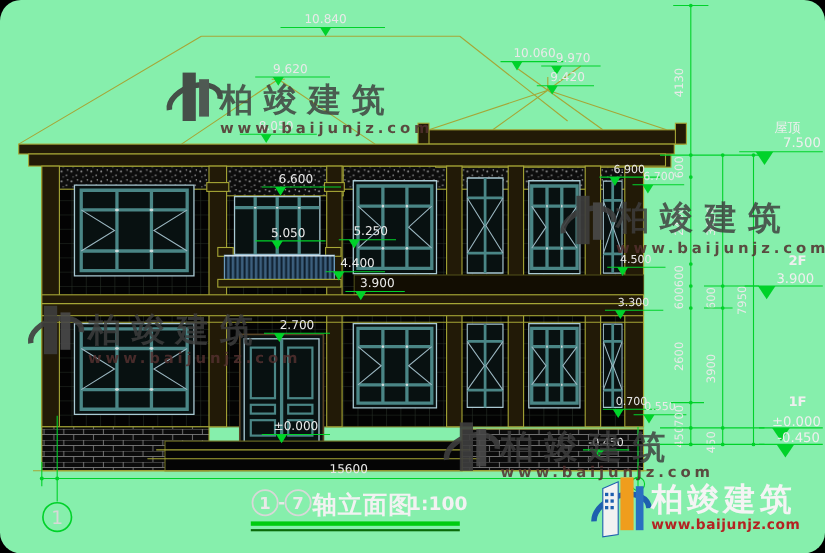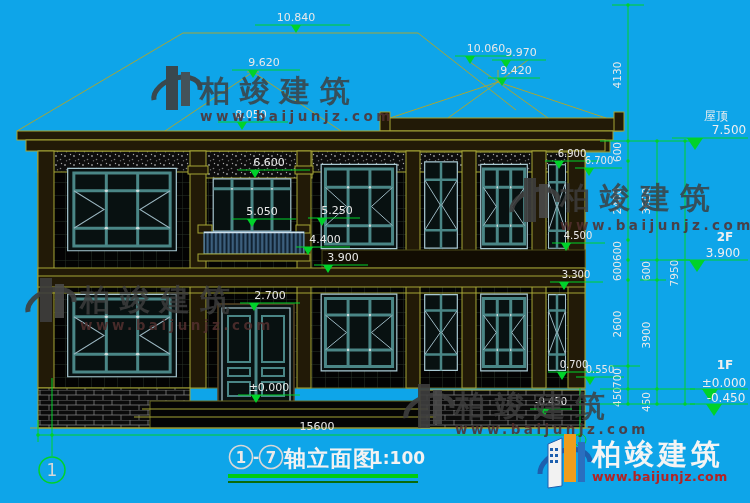--- a/index.html
+++ b/index.html
@@ -1,17 +1,17 @@
 <!DOCTYPE html>
 <html><head>
 <meta charset="utf-8">
 <style>
   html,body{margin:0;padding:0;background:#000;}
-  #stage{position:relative;width:750px;height:503px;background:#0ea5e9;overflow:hidden;
-         font-family:"DejaVu Sans",sans-serif;}
+  #stage{position:relative;width:750px;height:503px;background:#86efac;overflow:hidden;
+         font-family:"DejaVu Sans",sans-serif;border-radius:19px;}
   svg text{font-family:"DejaVu Sans",sans-serif;}
   .wt{fill:#e9e9e9;font-size:11px;}
   .wts{fill:#e9e9e9;font-size:10px;}
   .lvl{fill:#efefef;font-size:12px;}
   .rot{fill:#e9e9e9;font-size:10.5px;}
   .ttl{fill:#f2f2f2;font-size:22px;font-weight:bold;letter-spacing:1px;}
   .scale-txt{fill:#f2f2f2;font-size:17px;font-weight:bold;}
   .wm-b{fill:#3e3e3e;font-size:30px;font-weight:bold;letter-spacing:10px;opacity:.92;}
   .wm-u{fill:#53302f;font-size:13.5px;font-weight:bold;letter-spacing:3.5px;opacity:.95;}
   .logo-b{fill:#f4f4f4;font-size:29px;font-weight:bold;letter-spacing:4px;}

